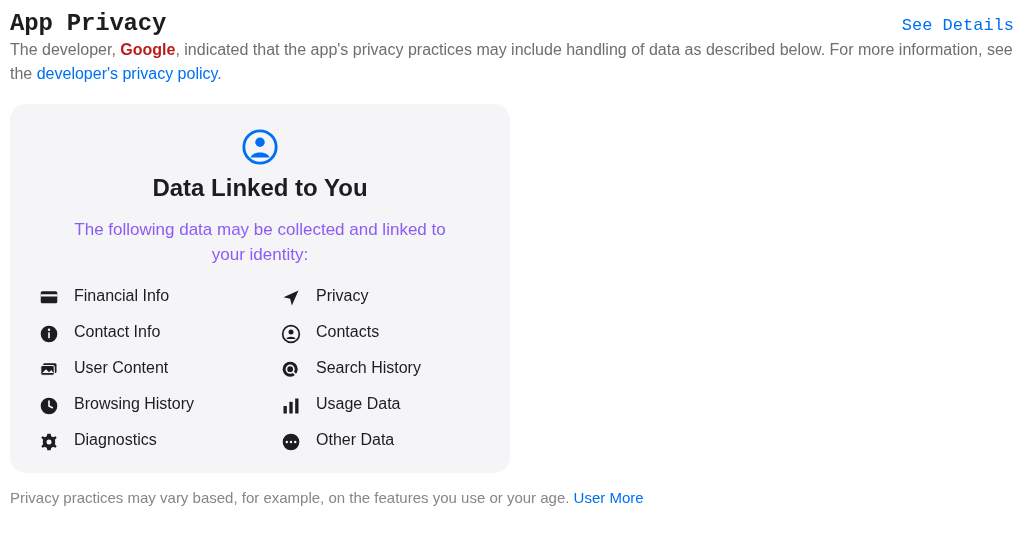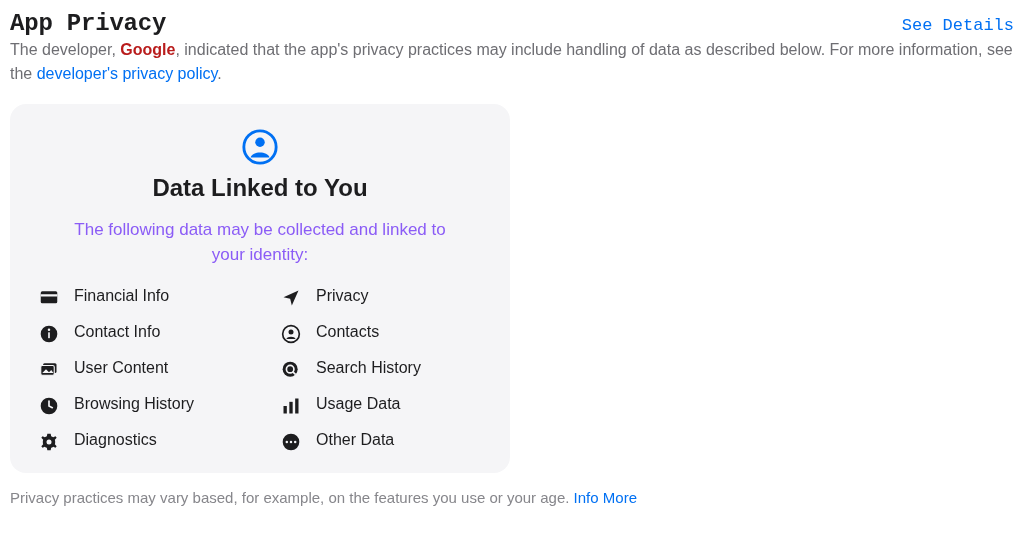--- a/index.html
+++ b/index.html
@@ -232,14 +232,14 @@
             <circle cx="17" cy="12" r="1.5" fill="#f5f5f7"></circle>
           </svg>
       </span>
       <span>Other Data</span>
     </div>
 
   </div>
 </div>
 
 <p class="footer-note">
-  <span>Privacy practices may vary based, for example, on the features you use or your age. </span><span class="link">Info More</span>
+  <span>Privacy practices may vary based, for example, on the features you use or your age. </span><span class="link">User More</span>
 </p>
 
 </body></html>

